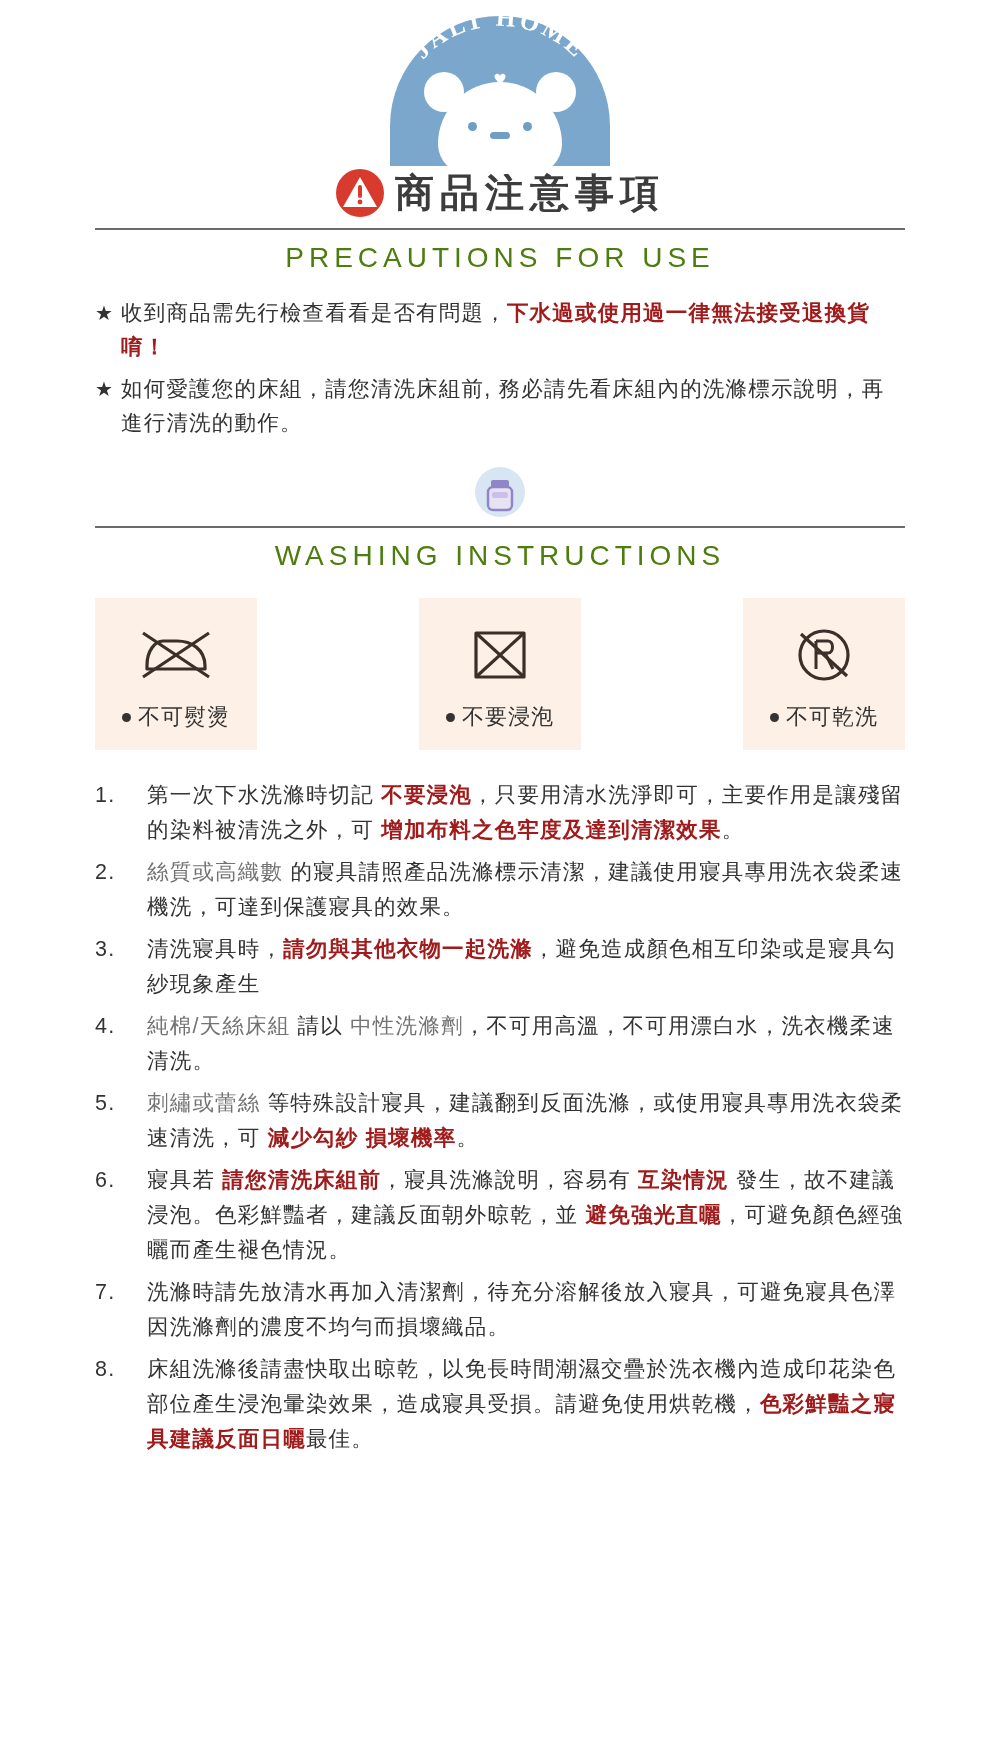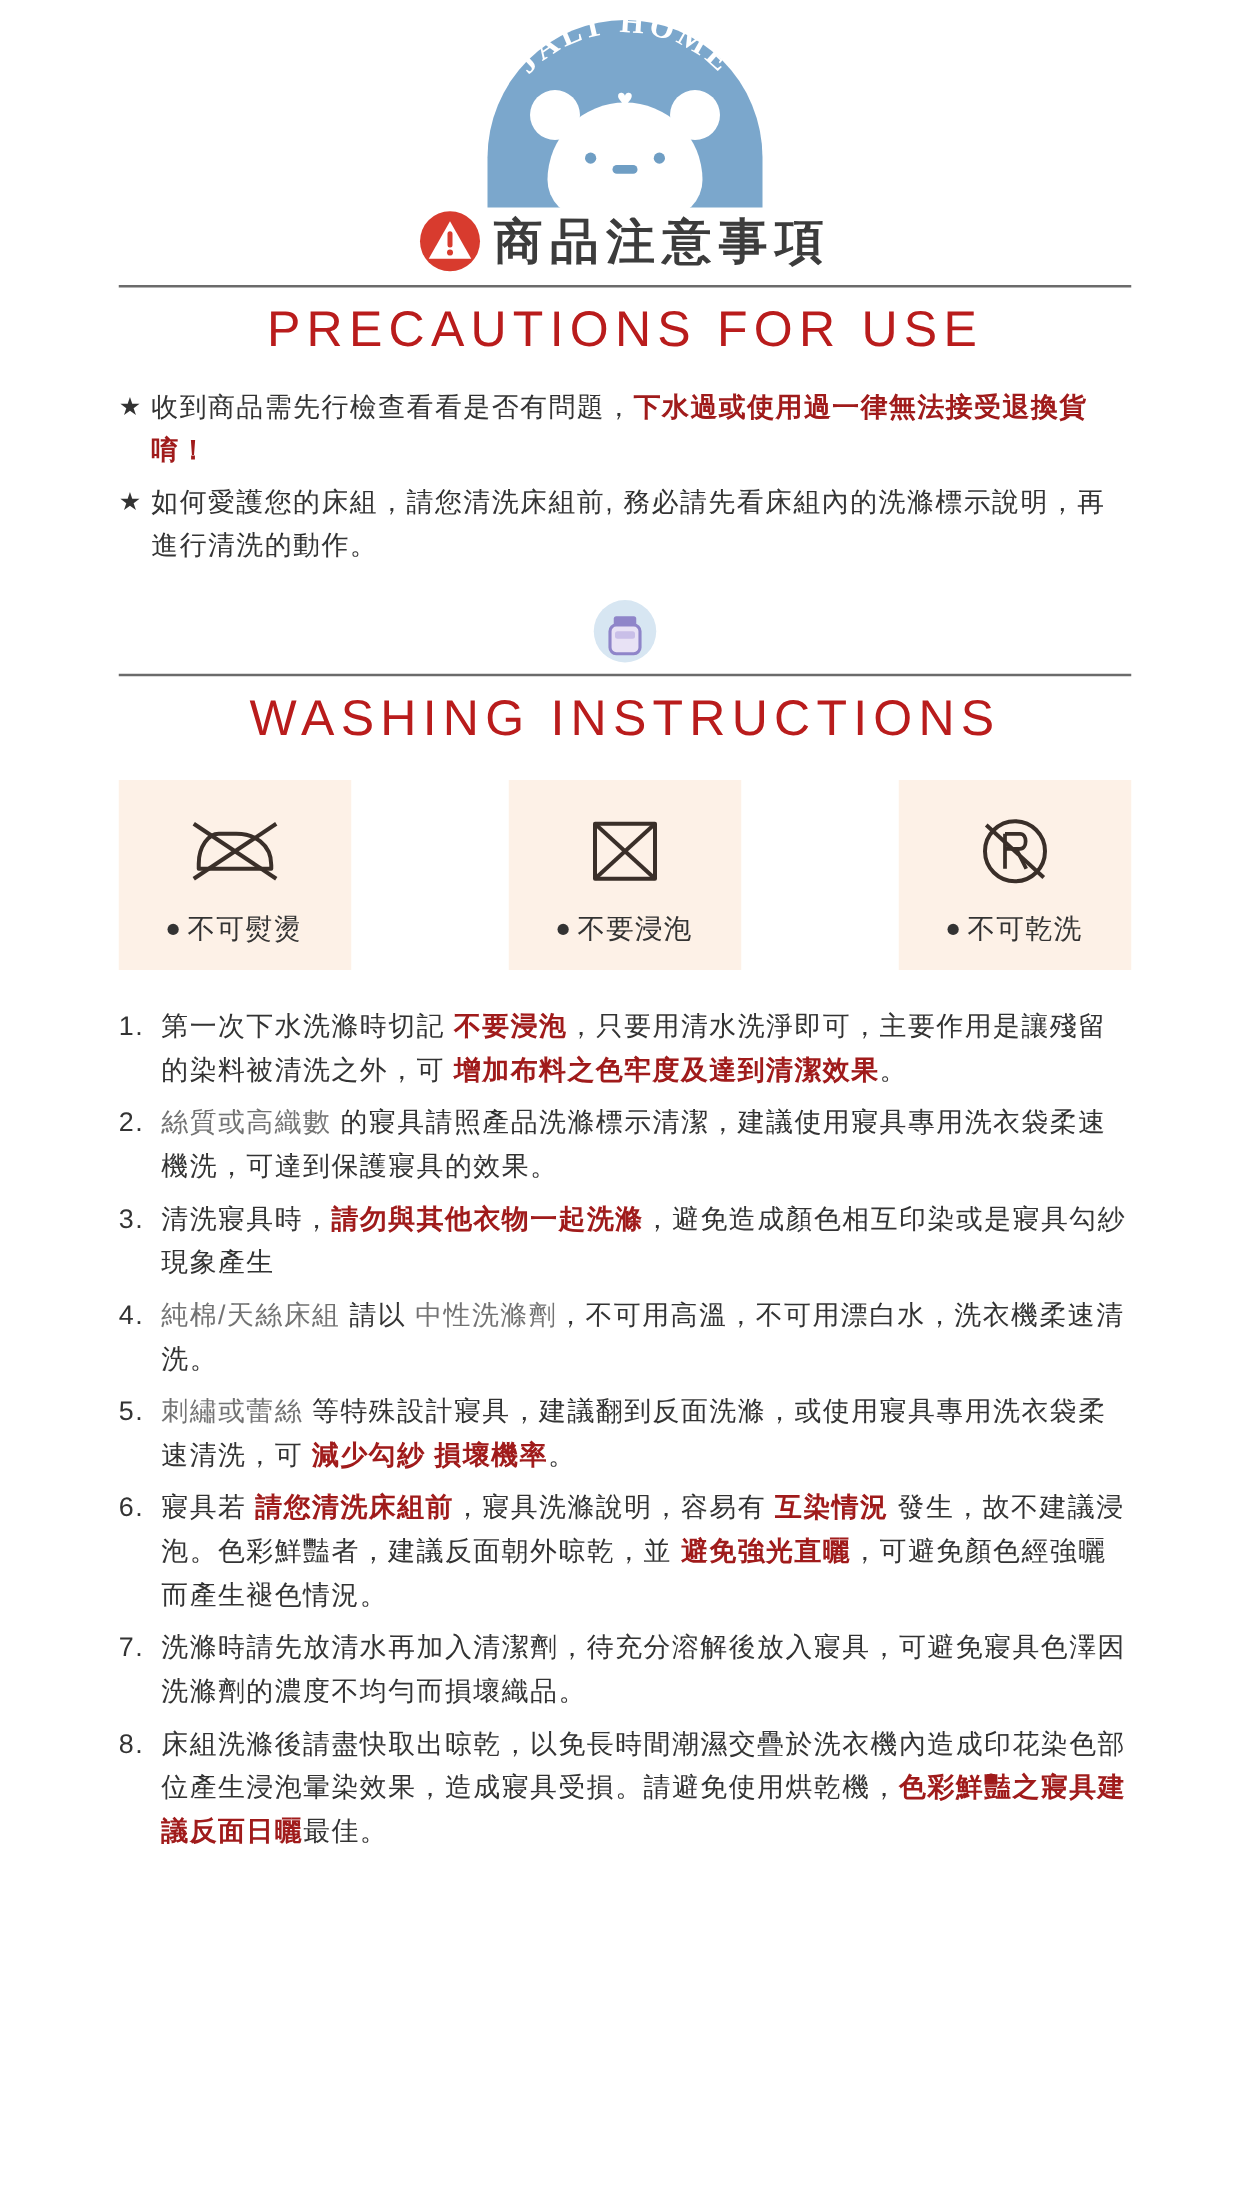--- a/index.html
+++ b/index.html
@@ -121,23 +121,23 @@
     letter-spacing: 6px;
     color: #3c3c3c;
   }
   .rule {
     border-bottom: 2px solid #6b6b6b;
     margin: 8px 0 0 0;
   }
   .sec-sub {
     text-align: center;
     font-family: "Liberation Sans", sans-serif;
-    font-size: 40px;
+    font-size: 28px;
     letter-spacing: 5px;
-    color: #b91c1c;
+    color: #4d7c0f;
     margin-top: 12px;
   }
 
   .warn-icon {
     width: 50px; height: 50px;
     position: relative;
     flex: 0 0 auto;
   }
   .bottle-icon {
     width: 52px; height: 52px;
@@ -168,21 +168,21 @@
   .hi-red { color: #a01b1b; font-weight: bold; }
   .hi-blue { color: #737373; font-weight: normal; }
 
   
   .symbols {
     display: flex;
     justify-content: space-between;
     margin-top: 26px;
   }
   .symbol-card {
-    width: 186px;
+    width: 162px;
     height: 152px;
     background: #fdf1e7;
     display: flex;
     flex-direction: column;
     align-items: center;
     justify-content: flex-start;
     padding-top: 14px;
     box-sizing: border-box;
   }
   .symbol-glyph { height: 86px; display:flex; align-items:center; }
@@ -213,21 +213,21 @@
     display: flex;
     align-items: flex-start;
     margin-bottom: 7px;
   }
   .num-idx {
     flex: 0 0 auto;
     width: 34px;
     text-align: left;
     color: #333333;
   }
-  .num-text { flex: 1 1 auto; }
+  .num-text { flex: 1 1 auto; margin-left: 18px; }
 </style>
 </head>
 <body>
 
 <div class="page">
 
   <div class="logo-wrap">
     <div class="logo-dome"></div>
     <div class="logo-ear left"></div>
     <div class="logo-ear right"></div>

